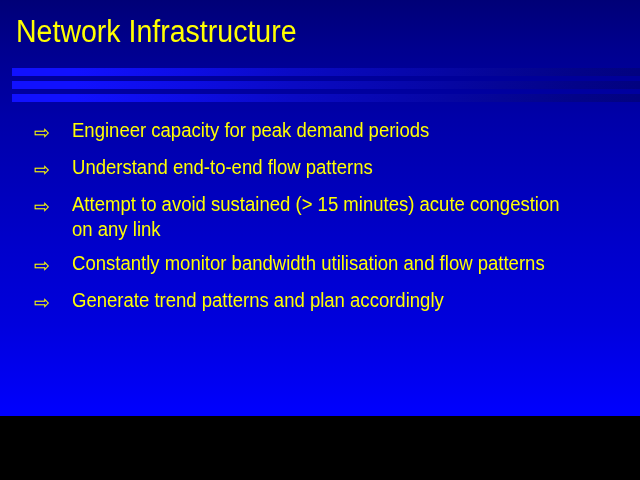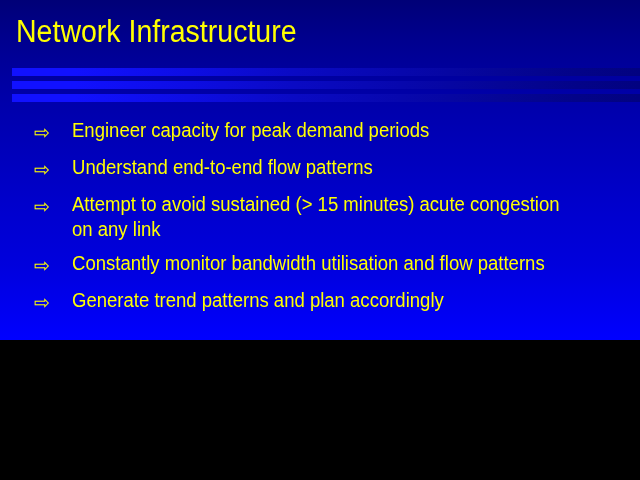--- a/index.html
+++ b/index.html
@@ -3,21 +3,21 @@
 <meta charset="utf-8">
 <style>
   html, body {
     margin: 0;
     padding: 0;
     background: #000000;
   }
   .slide {
     position: relative;
     width: 640px;
-    height: 340px;
+    height: 416px;
     overflow: hidden;
     font-family: "Liberation Sans", sans-serif;
     
     background: linear-gradient(to bottom,
         #000077 0%,
         #00008f 12%,
         #0000a8 28%,
         #0000bb 45%,
         #0000cc 60%,
         #0000dd 78%,

